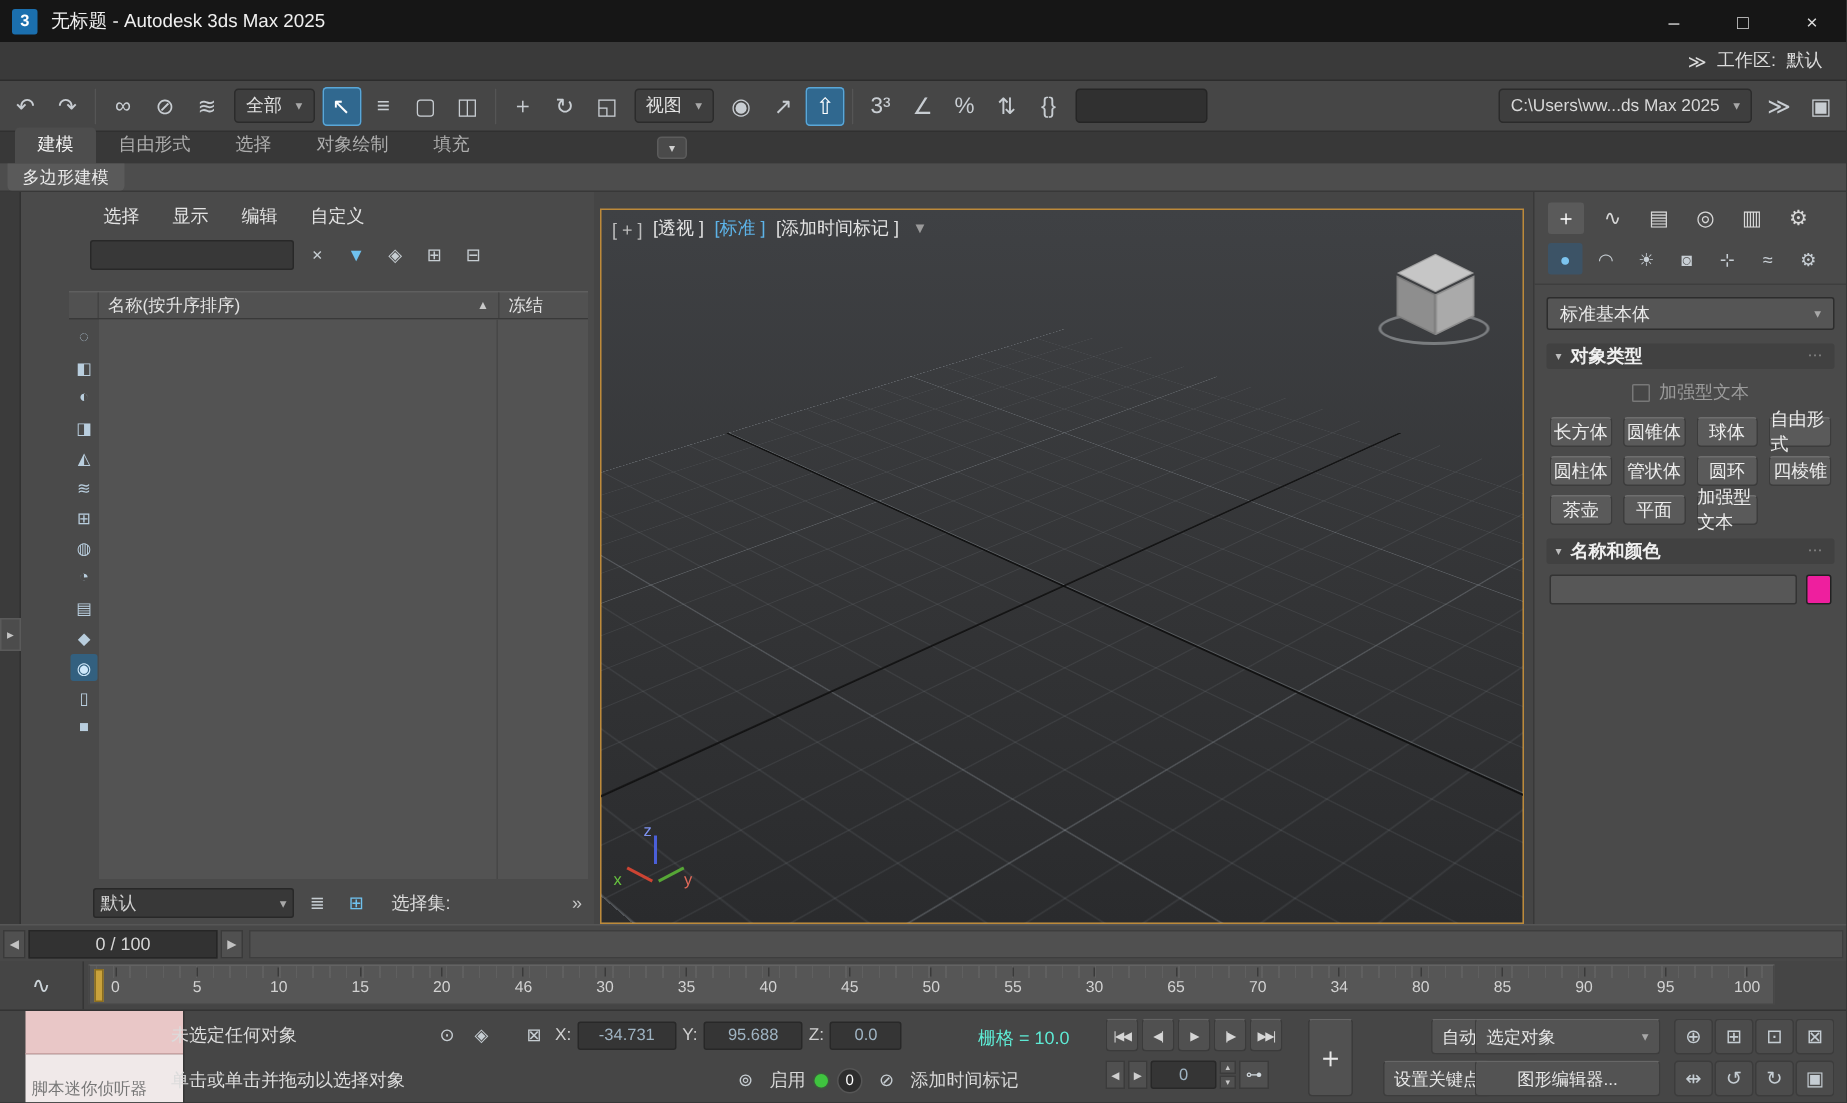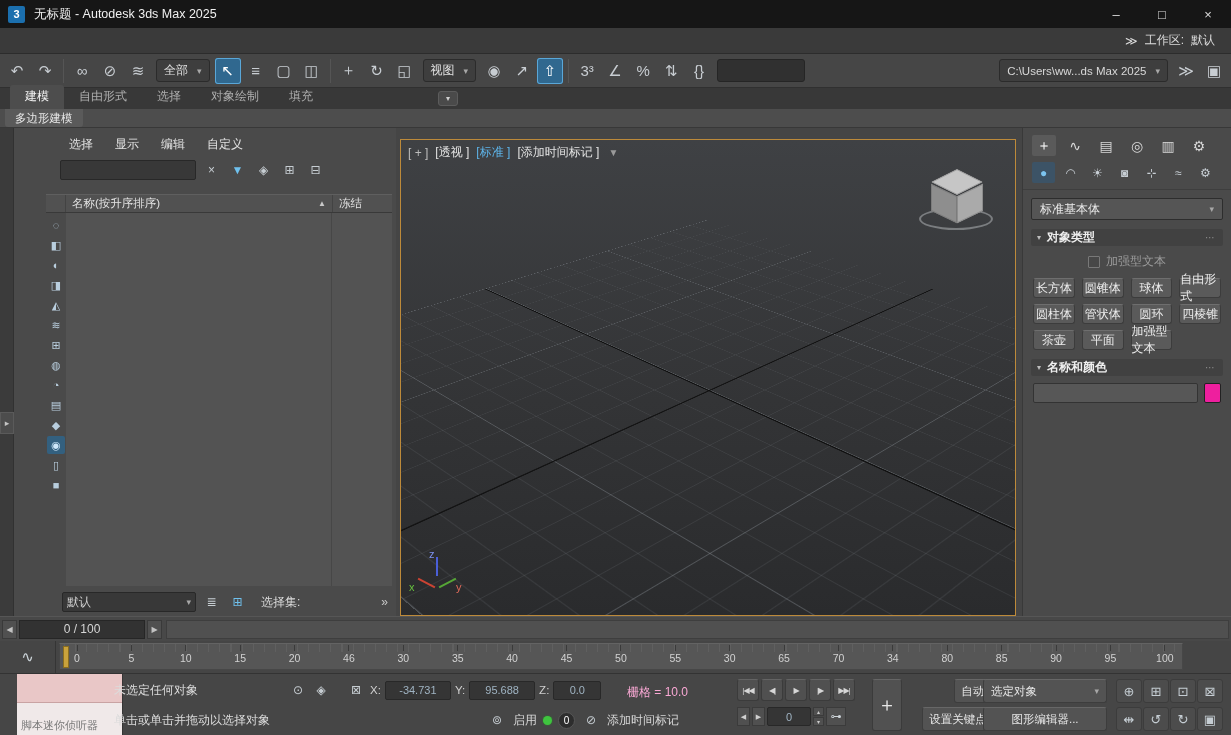--- a/index.html
+++ b/index.html
@@ -160,21 +160,21 @@
   .macro-line{height:29px;background:#e9c7c7;border-bottom:1px solid #c9a3a3}
   .mini-line{height:32px;background:#f0e9e9;color:#777;font-size:11px;display:flex;align-items:flex-end;padding:2px 4px;white-space:nowrap;overflow:hidden}
   .prompt1{position:absolute;left:114px;top:8px;color:#dcdcdc}
   .prompt2{position:absolute;left:114px;top:38px;color:#dcdcdc}
   .sb-icons1{position:absolute;left:288px;top:6px;display:flex;gap:3px}
   .sb-ibtn{width:20px;height:20px;display:flex;align-items:center;justify-content:center;color:#c6cdd2;font-size:12px}
   .sb-xyz{position:absolute;left:346px;top:6px;display:flex;align-items:center;gap:4px}
   .sb-xyz .lbl{font-size:11.5px;color:#d0d0d0}
   .sb-field{background:#353535;border:1px solid #282828;color:#9fb3c2;text-align:center;font-size:11px;height:19px;border-radius:2px;font-family:inherit}
   .fx{width:66px}.fy{width:66px}.fz{width:48px}
-  .sb-grid{position:absolute;left:627px;top:10px;color:#f9a8d4}
+  .sb-grid{position:absolute;left:652px;top:10px;color:#5eead4}
   .playback{position:absolute;left:737px;top:5px;display:flex;gap:2px;align-items:center}
   .pb-btn{width:22px;height:22px;background:#505050;border:1px solid #3b3b3b;border-top-color:#646464;border-radius:3px;
           display:flex;align-items:center;justify-content:center;color:#d6d6d6;font-size:8px;letter-spacing:-1px}
   .framerow{position:absolute;left:737px;top:33px;display:flex;gap:2px;align-items:center}
   .fr-btn{width:13px;height:19px;background:#505050;border:1px solid #3b3b3b;display:flex;align-items:center;justify-content:center;color:#cfcfcf;font-size:7px}
   .fr-field{width:44px}
   .spincol{display:flex;flex-direction:column;gap:1px}
   .spincol span{width:11px;height:9px;background:#505050;border:1px solid #3b3b3b;color:#c9c9c9;font-size:6px;display:flex;align-items:center;justify-content:center}
   .keybtn{width:20px;height:19px;background:#505050;border:1px solid #3b3b3b;display:flex;align-items:center;justify-content:center;color:#cfd6db;font-size:11px}
   .bigkey{position:absolute;left:872px;top:5px;width:30px;height:52px;background:#515151;border:1px solid #3b3b3b;border-top-color:#666;

